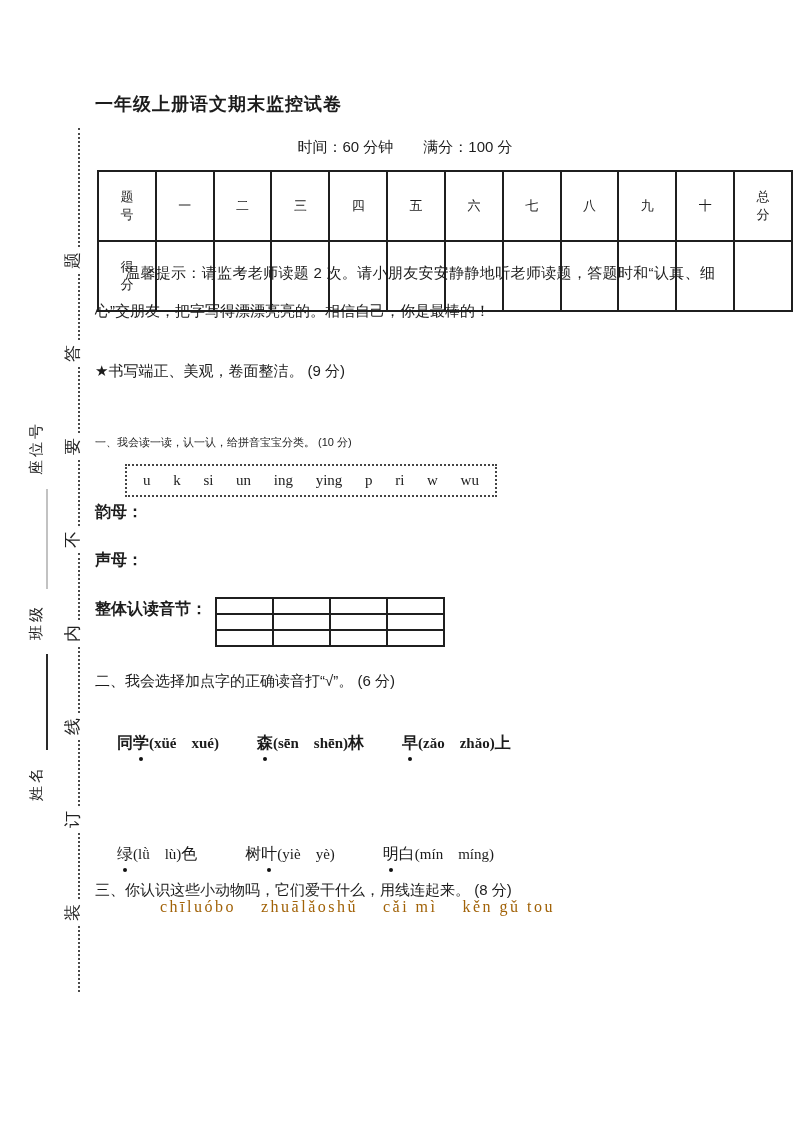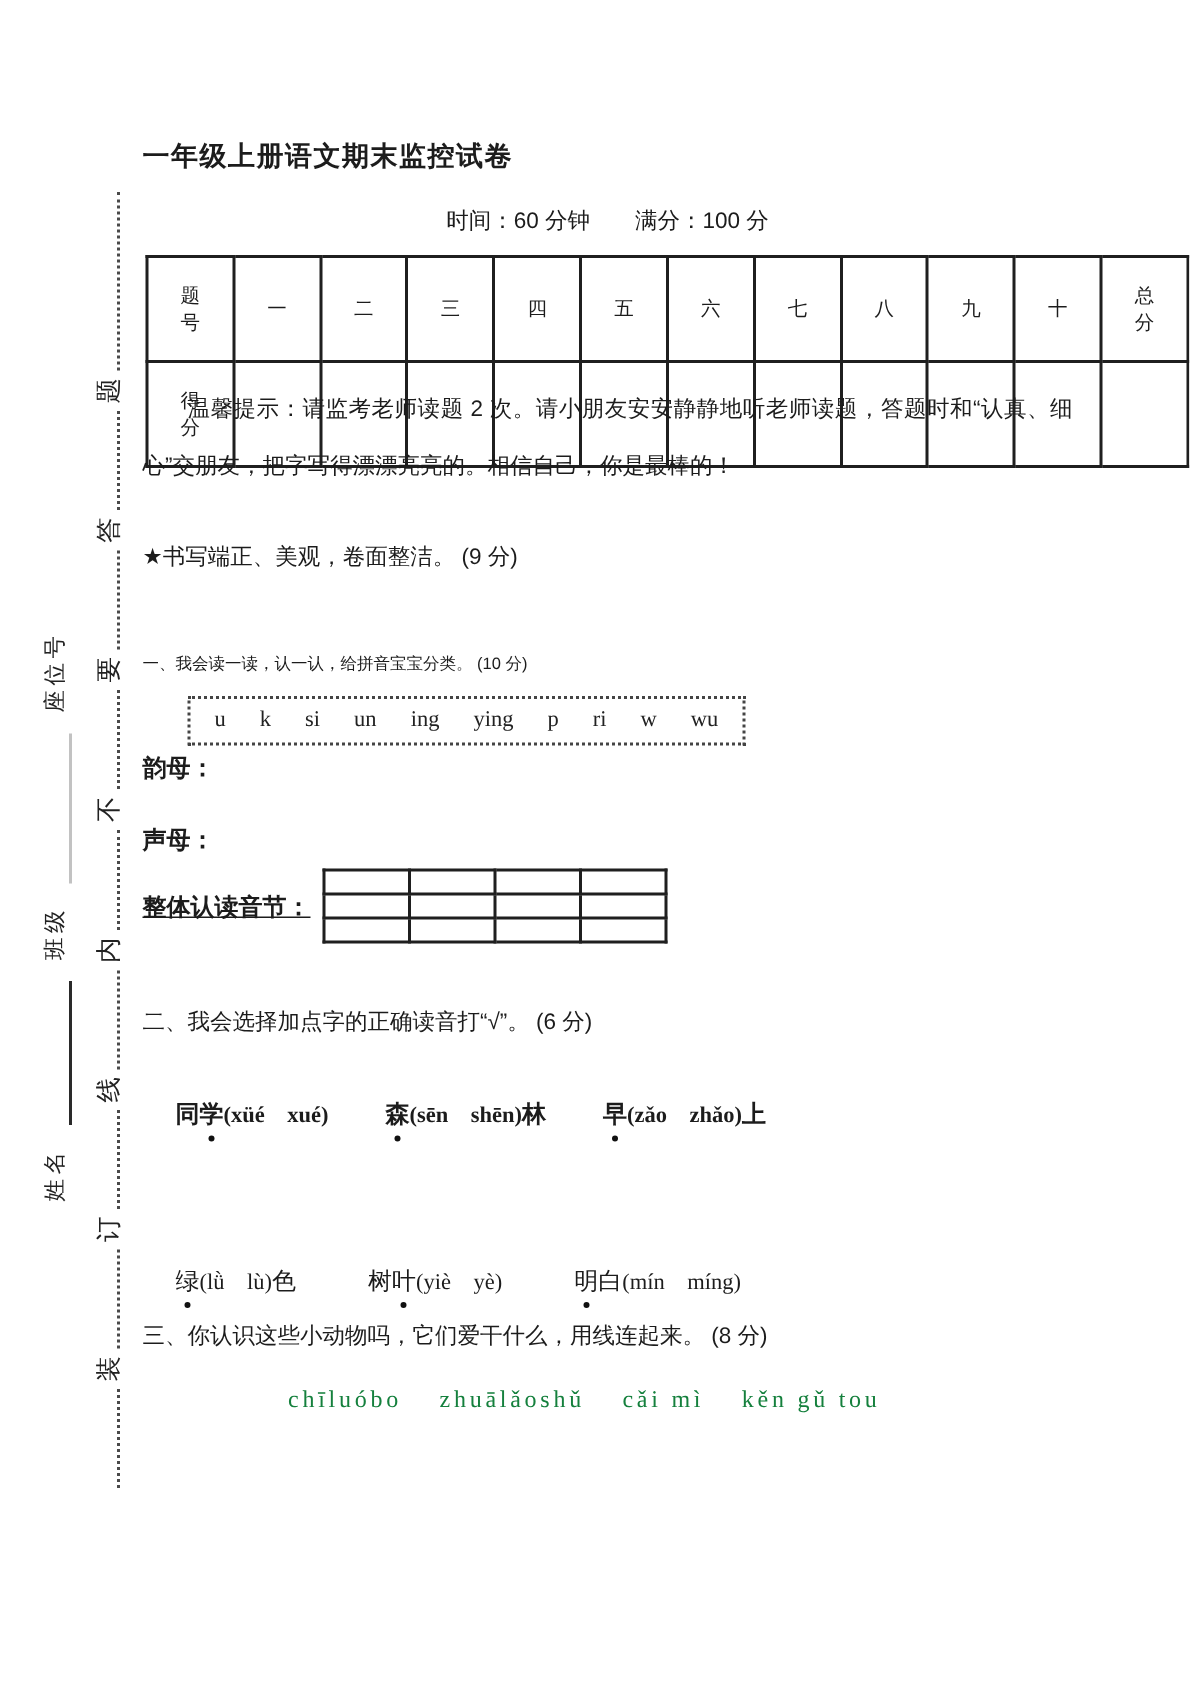--- a/index.html
+++ b/index.html
@@ -55,43 +55,43 @@
   .s1-heading{top:425px;font-size:11px;margin-top:10px;}
   .pinyin-box{
     left:125px;top:464px;width:372px;height:33px;border:2px dotted #444;
     box-sizing:border-box;display:flex;align-items:center;justify-content:space-between;
     padding:0 16px;
   }
   .pinyin-box .pitem{font-family:"Liberation Serif","DejaVu Serif",serif;font-size:15px;color:#222;}
   .lab-line{font-size:16px;font-weight:bold;}
   .finals{top:502px;}
   .initials{top:550px;}
-  .whole-row{top:581px;display:flex;align-items:center;text-decoration:underline;}
+  .whole-row{top:599px;display:flex;align-items:flex-start;}
   .whole-row .lab-line{margin-right:8px;}
   .mini-grid{border-collapse:collapse;margin-top:-2px;}
   .mini-grid td{width:55px;height:14px;border:2px solid #1f1f1f;padding:0;}
 
   
   .s2-heading{top:672px;font-size:15px;}
   .s2-row{left:117px;right:60px;display:flex;gap:38px;font-size:16px;}
   .s2-row1{top:733px;font-weight:bold;}
   .s2-row2{top:844px;gap:48px;}
   .s2-item{white-space:nowrap;}
   .zi{position:relative;display:inline-block;}
   .zi.dot::after{
     content:"";position:absolute;left:50%;bottom:-7px;width:4px;height:4px;
     border-radius:50%;background:#111;transform:translateX(-50%);
   }
   .paren{font-family:"Liberation Serif","DejaVu Serif",serif;font-size:15px;}
 
   
   .s3-heading{top:881px;font-size:15px;}
   .s3-pinyin{
-    left:160px;top:923px;font-family:"Liberation Serif","DejaVu Serif",serif;
-    font-size:16px;letter-spacing:2.5px;color:#15803d;margin-left:32px;
+    left:160px;top:897px;font-family:"Liberation Serif","DejaVu Serif",serif;
+    font-size:16px;letter-spacing:2.5px;color:#a16207;
   }
 </style>
 </head>
 <body>
 
 <div class="page">
 
   <div class="abs binding-col">
 
       <span class="bchar">题</span>

